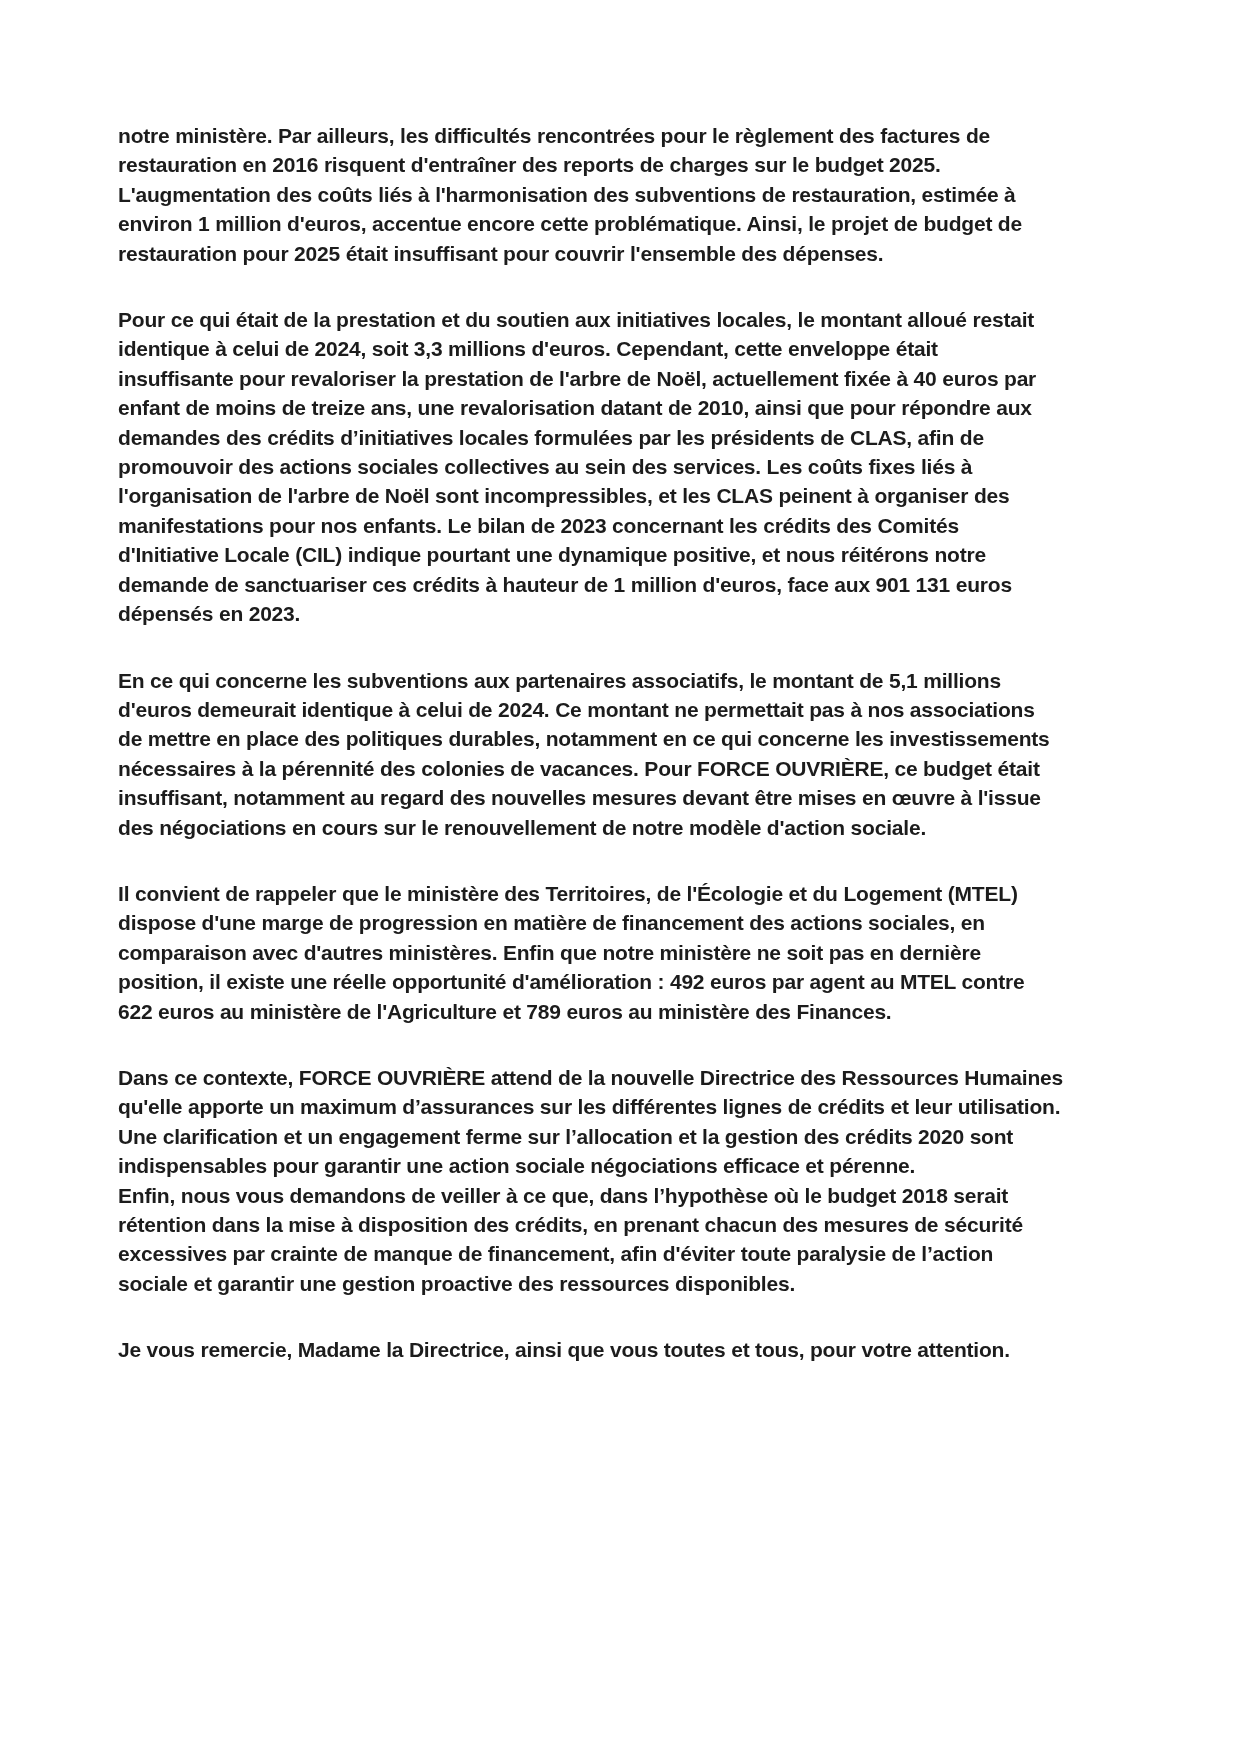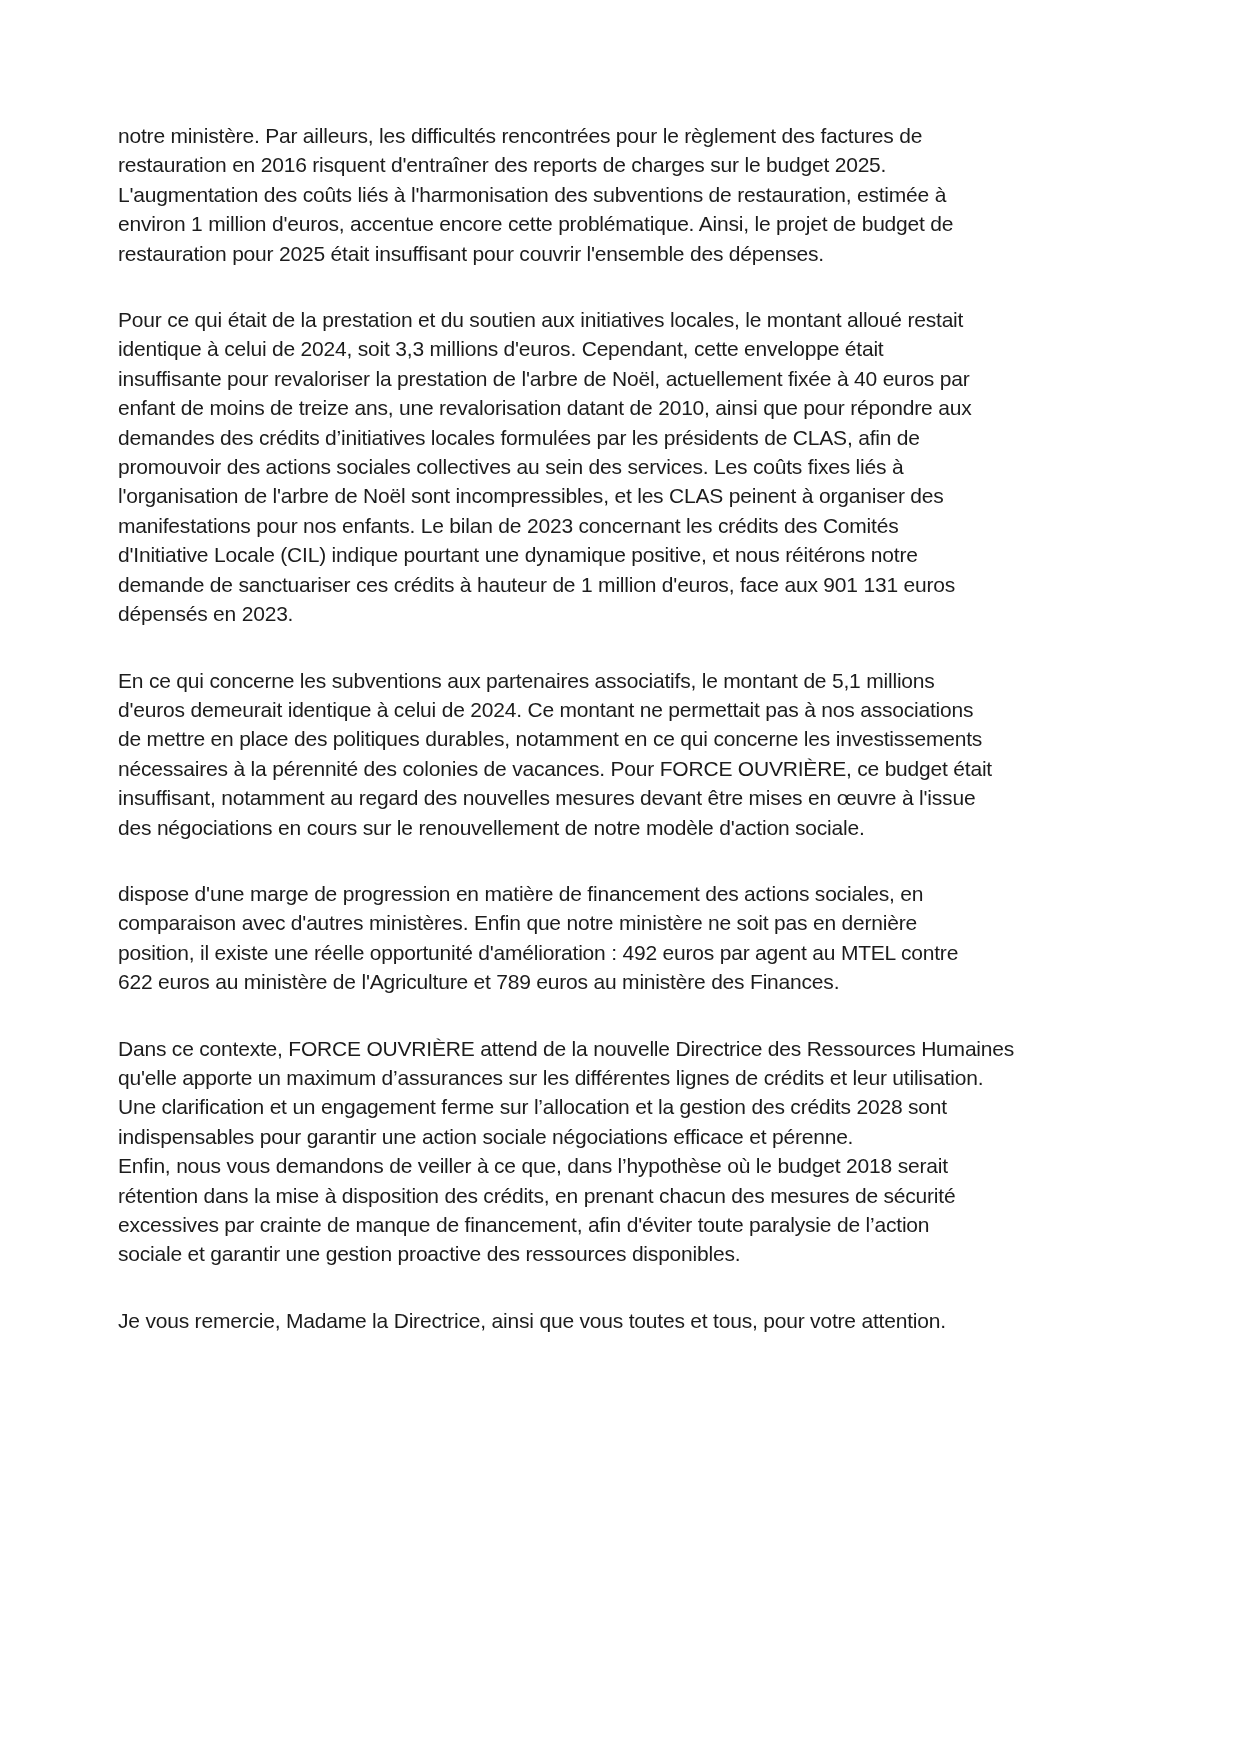--- a/index.html
+++ b/index.html
@@ -16,20 +16,21 @@
   }
   .page {
     position: absolute;
     top: 0;
     left: 0;
     width: 1173px;
     height: 1754px;
     background: #ffffff;
     box-sizing: border-box;
     padding: 121px 112px 0 118px;
+    font-weight: bold;
   }
   .doc-body {
     color: #1c1c1c;
     font-size: 21px;
     line-height: 29.4px;
     letter-spacing: -0.2px;
   }
   p.para {
     margin: 0 0 37px 0;
     padding: 0;
@@ -66,29 +67,30 @@
       </p>
       <p class="para">
         <span class="line">En ce qui concerne les subventions aux partenaires associatifs, le montant de 5,1 millions</span>
         <span class="line">d'euros demeurait identique à celui de 2024. Ce montant ne permettait pas à nos associations</span>
         <span class="line">de mettre en place des politiques durables, notamment en ce qui concerne les investissements</span>
         <span class="line">nécessaires à la pérennité des colonies de vacances. Pour FORCE OUVRIÈRE, ce budget était</span>
         <span class="line">insuffisant, notamment au regard des nouvelles mesures devant être mises en œuvre à l'issue</span>
         <span class="line">des négociations en cours sur le renouvellement de notre modèle d'action sociale.</span>
       </p>
       <p class="para">
+        <span class="line">Il convient de rappeler que le ministère des Territoires, de l'Écologie et du Logement (MTEL)</span>
         <span class="line">dispose d'une marge de progression en matière de financement des actions sociales, en</span>
         <span class="line">comparaison avec d'autres ministères. Enfin que notre ministère ne soit pas en dernière</span>
         <span class="line">position, il existe une réelle opportunité d'amélioration : 492 euros par agent au MTEL contre</span>
         <span class="line">622 euros au ministère de l'Agriculture et 789 euros au ministère des Finances.</span>
       </p>
       <p class="para">
         <span class="line">Dans ce contexte, FORCE OUVRIÈRE attend de la nouvelle Directrice des Ressources Humaines</span>
         <span class="line">qu'elle apporte un maximum d’assurances sur les différentes lignes de crédits et leur utilisation.</span>
-        <span class="line">Une clarification et un engagement ferme sur l’allocation et la gestion des crédits 2028 sont</span>
+        <span class="line">Une clarification et un engagement ferme sur l’allocation et la gestion des crédits 2020 sont</span>
         <span class="line">indispensables pour garantir une action sociale négociations efficace et pérenne.</span>
         <span class="line">Enfin, nous vous demandons de veiller à ce que, dans l’hypothèse où le budget 2018 serait</span>
         <span class="line">rétention dans la mise à disposition des crédits, en prenant chacun des mesures de sécurité</span>
         <span class="line">excessives par crainte de manque de financement, afin d'éviter toute paralysie de l’action</span>
         <span class="line">sociale et garantir une gestion proactive des ressources disponibles.</span>
       </p>
       <p class="para">
         <span class="line">Je vous remercie, Madame la Directrice, ainsi que vous toutes et tous, pour votre attention.</span>
       </p>
     </div>

